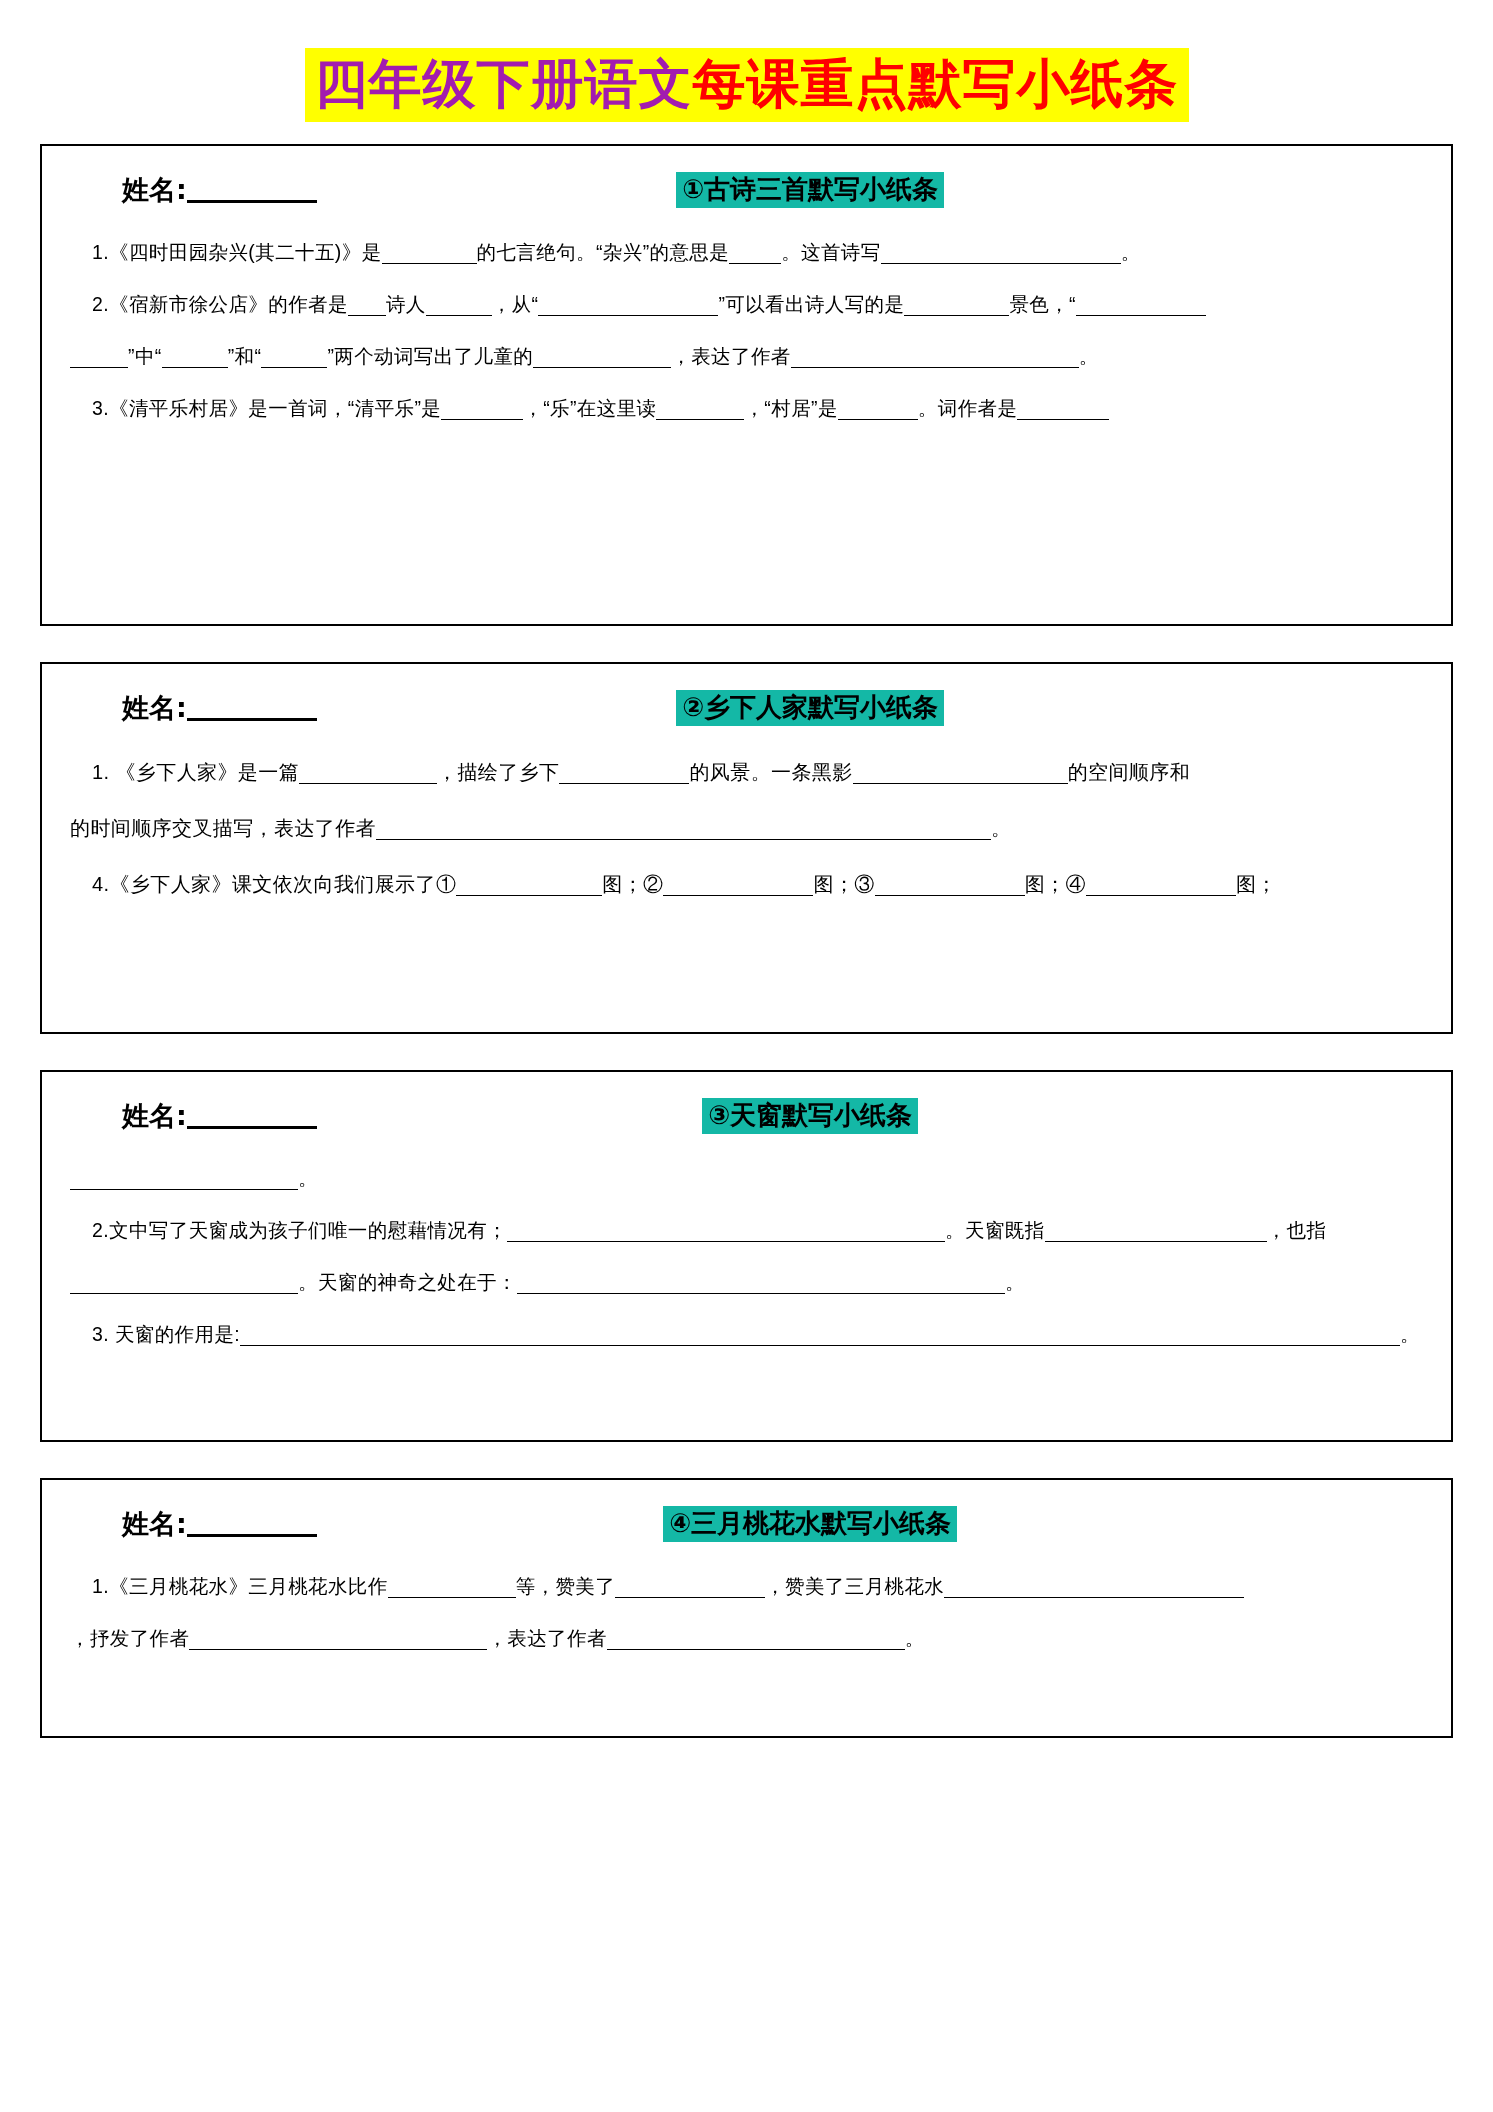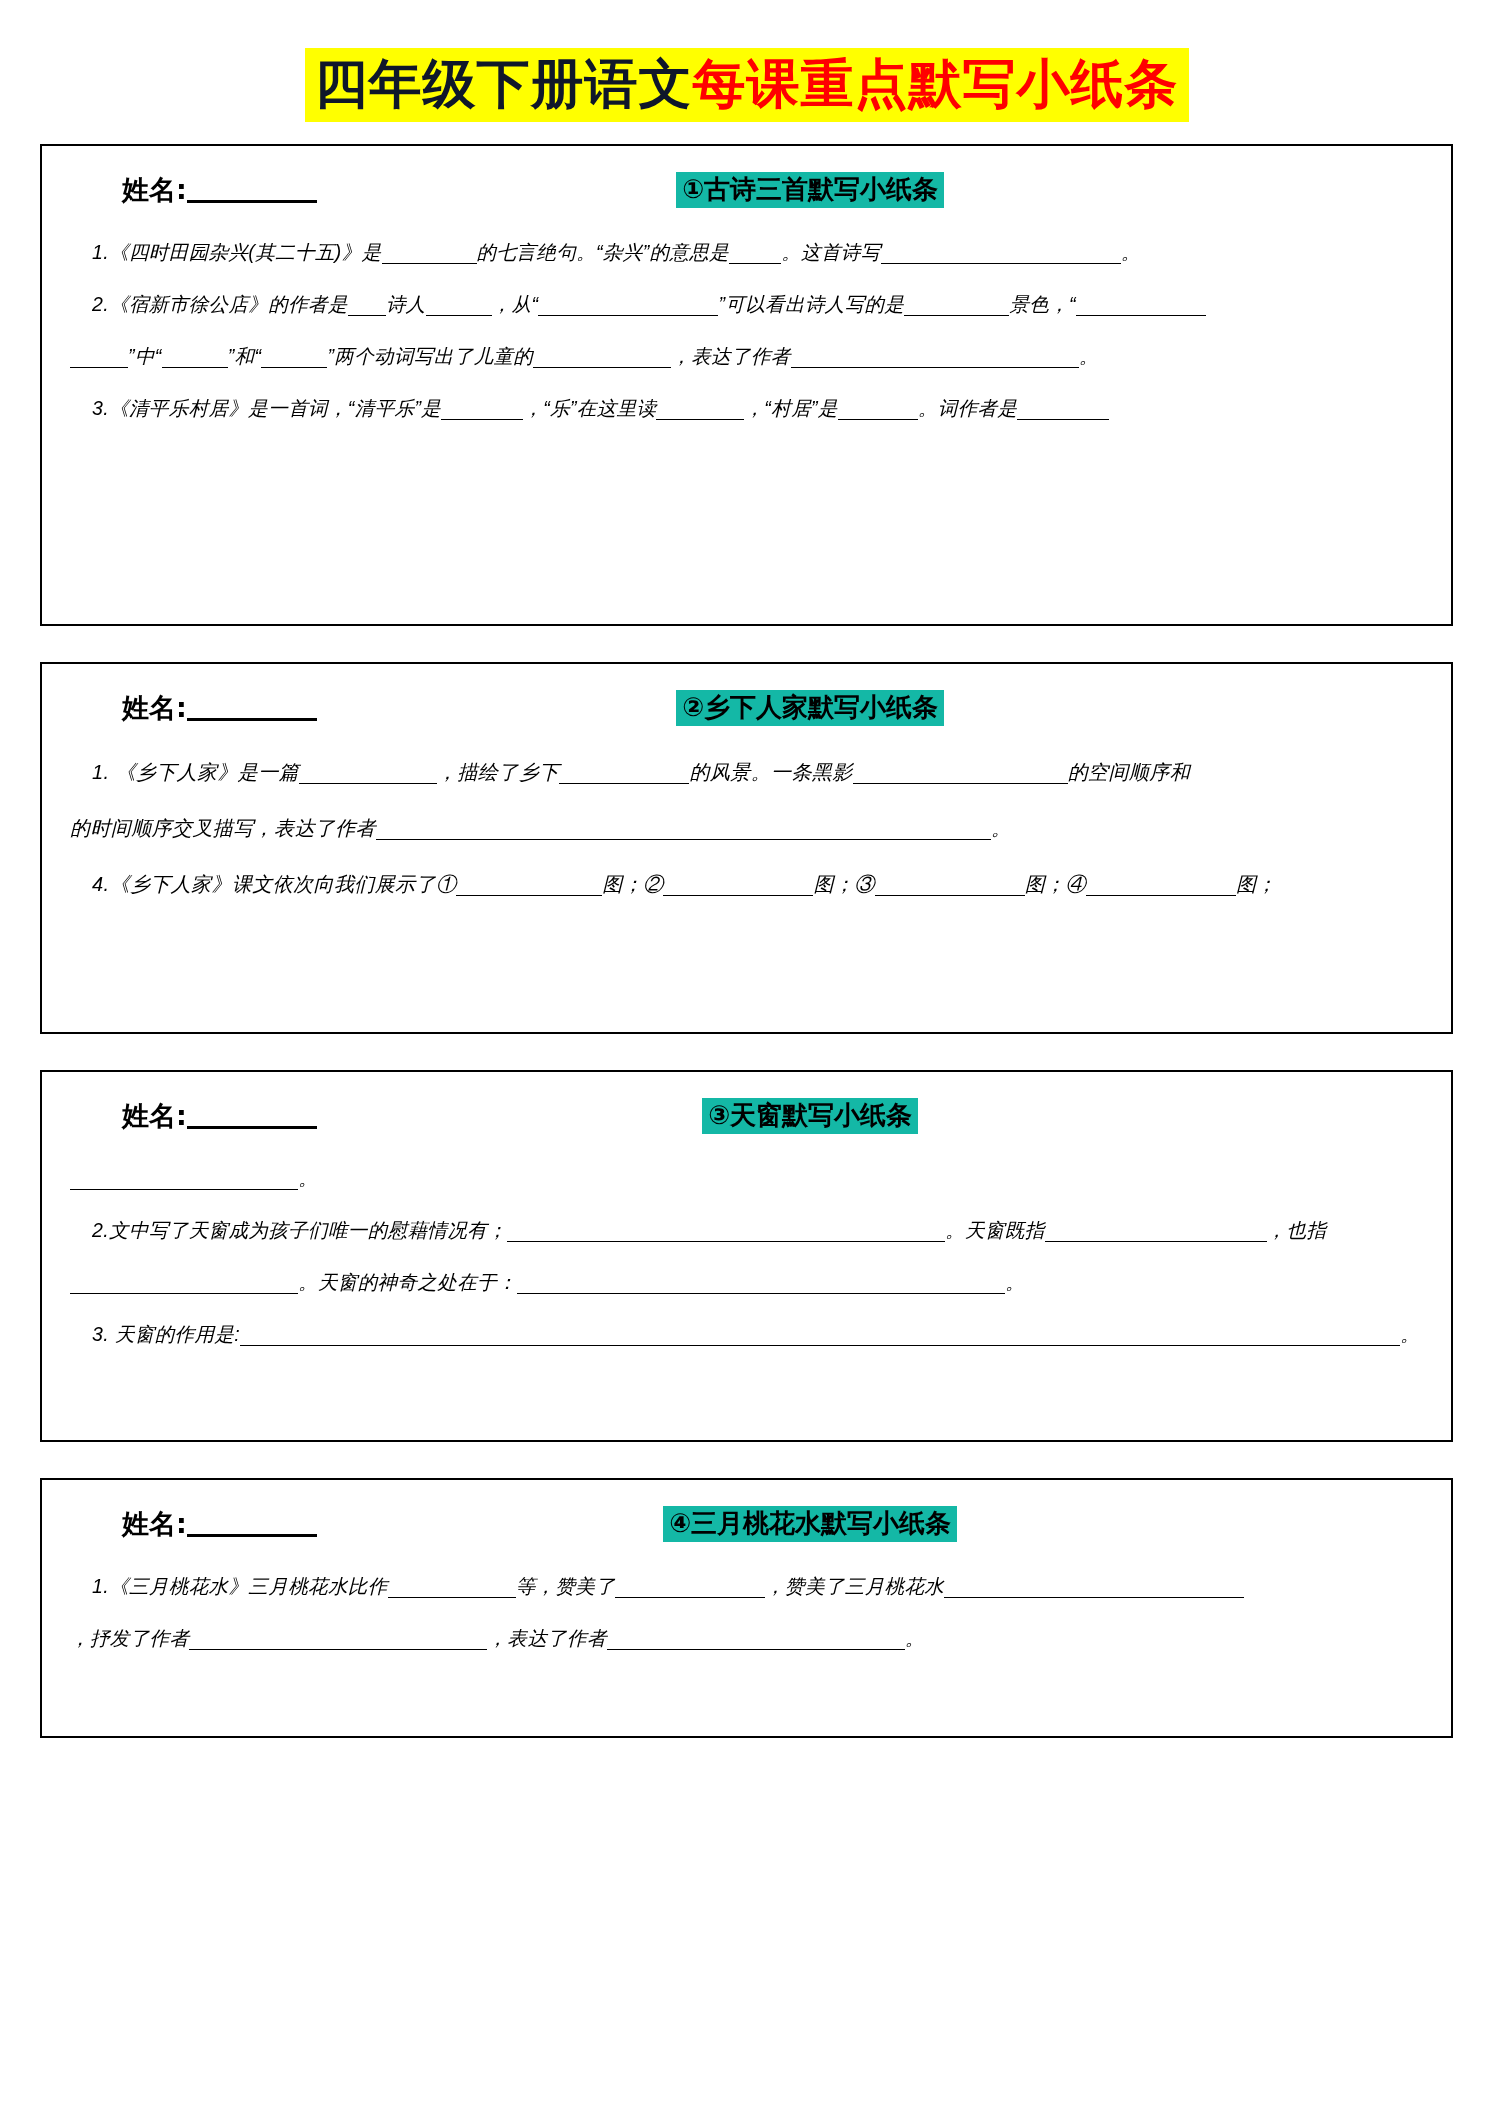--- a/index.html
+++ b/index.html
@@ -31,21 +31,21 @@
   .title {
     display: inline-block;
     background: #ffff00;
     font-size: 53px;
     font-weight: bold;
     letter-spacing: 1px;
     line-height: 1.2;
     padding: 4px 10px 6px 10px;
     font-family: "DejaVu Sans", "Liberation Sans", sans-serif;
   }
-  .title .t-black { color: #0f172a; }
+  .title .t-black { color: #a21caf; }
   .title .t-red { color: #ff0000; }
 
   
   .card {
     border: 2px solid #000000;
     box-sizing: border-box;
     margin: 0 0 36px 0;
     padding: 26px 28px 26px 28px;
     position: relative;
   }
@@ -82,21 +82,20 @@
     white-space: nowrap;
   }
 
   
   .line {
     font-size: 19.5px;
     line-height: 46px;
     white-space: nowrap;
     letter-spacing: 0.4px;
     color: #000;
-    font-style: italic;
   }
   .u {
     display: inline-block;
     border-bottom: 1px solid #000;
     height: 22px;
     vertical-align: -5px;
   }
   .indent { padding-left: 22px; }
 
   .card1 .line { line-height: 52px; }

